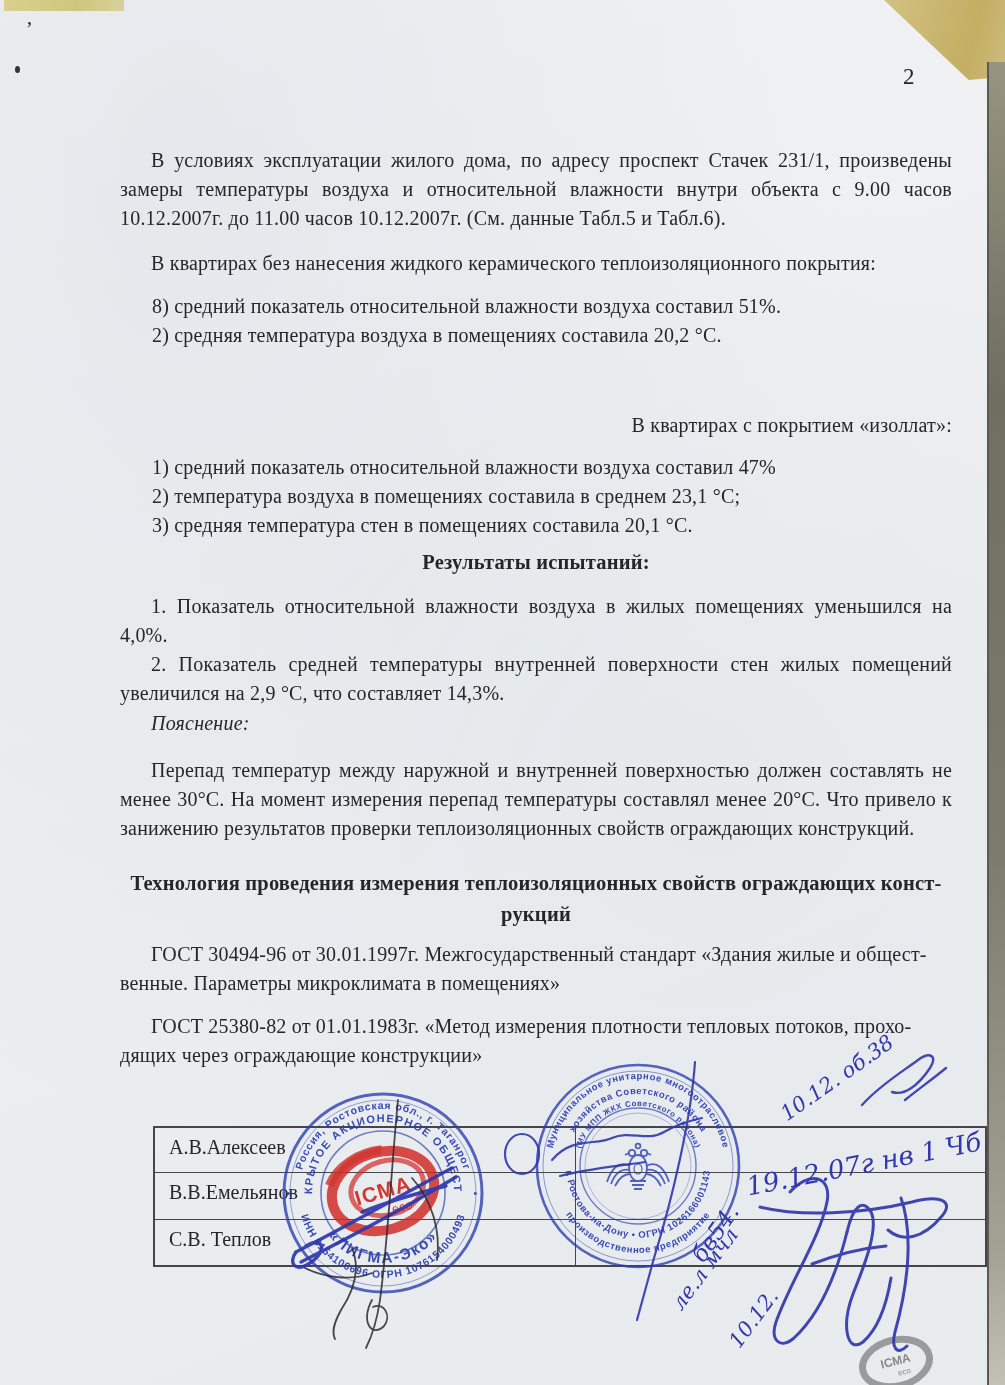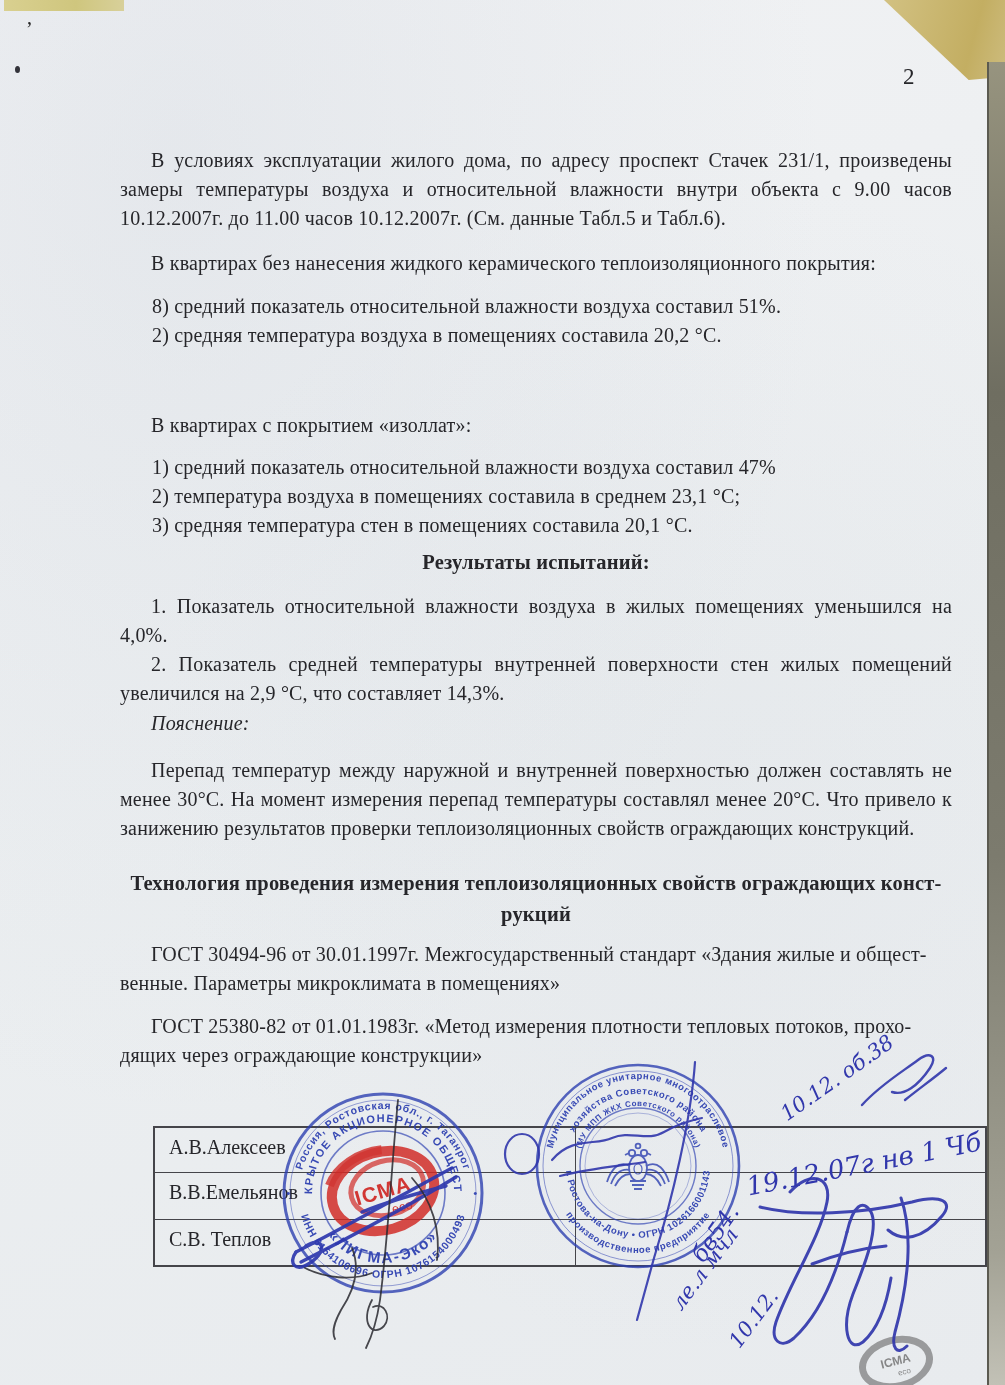--- a/index.html
+++ b/index.html
@@ -62,21 +62,21 @@
   <div class="pagenum">2</div>
 
   <div class="txt indent" style="top:146px">В условиях эксплуатации жилого дома, по адресу проспект Стачек 231/1, произведены замеры температуры воздуха и относительной влажности внутри  объекта с 9.00 часов 10.12.2007г. до 11.00 часов 10.12.2007г. (См. данные Табл.5 и Табл.6).</div>
 
   <div class="txt indent" style="top:249px;text-align:left">В квартирах без нанесения жидкого керамического  теплоизоляционного покрытия:</div>
   <div class="txt" style="top:292px;text-align:left">
     <p class="list-line">8) средний показатель относительной влажности воздуха составил 51%.</p>
     <p class="list-line">2) средняя  температура воздуха в помещениях составила 20,2 °С.</p>
   </div>
 
-  <div class="txt indent" style="top:411px;text-align:left">В квартирах с покрытием «изоллат»:</div>
+  <div class="txt indent" style="top:411px;text-align:right">В квартирах с покрытием «изоллат»:</div>
   <div class="txt" style="top:453px;text-align:left">
     <p class="list-line">1) средний показатель относительной влажности воздуха составил 47%</p>
     <p class="list-line">2) температура воздуха в помещениях составила в среднем 23,1 °С;</p>
     <p class="list-line">3) средняя температура стен в помещениях составила 20,1 °С.</p>
   </div>
 
   <div class="txt center bold" style="top:548px;font-size:20.5px">Результаты испытаний:</div>
   <div class="txt indent" style="top:592px">1. Показатель относительной влажности воздуха в жилых помещениях уменьшился на 4,0%.</div>
   <div class="txt indent" style="top:650px">2. Показатель средней температуры внутренней поверхности стен жилых помещений увеличился на 2,9 °С, что составляет 14,3%.</div>
 

